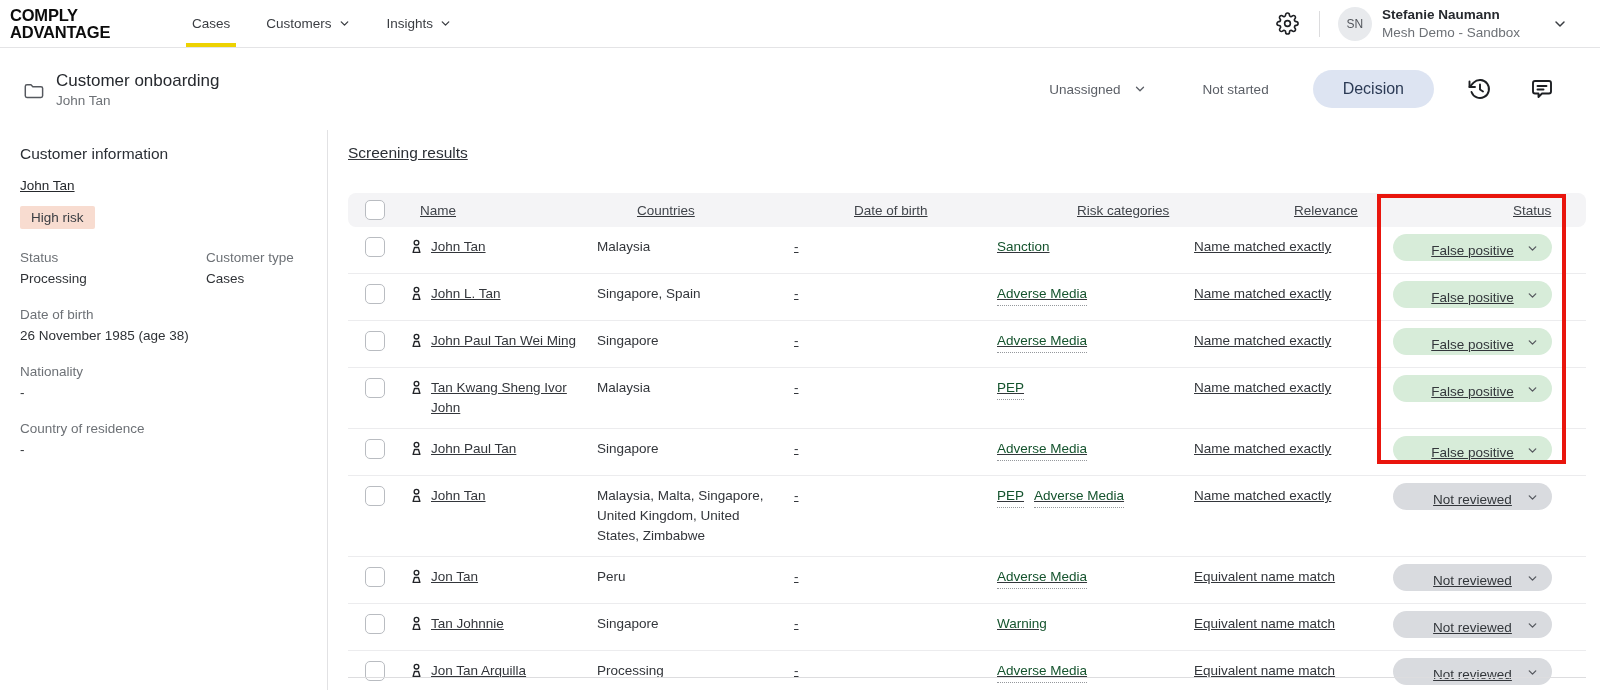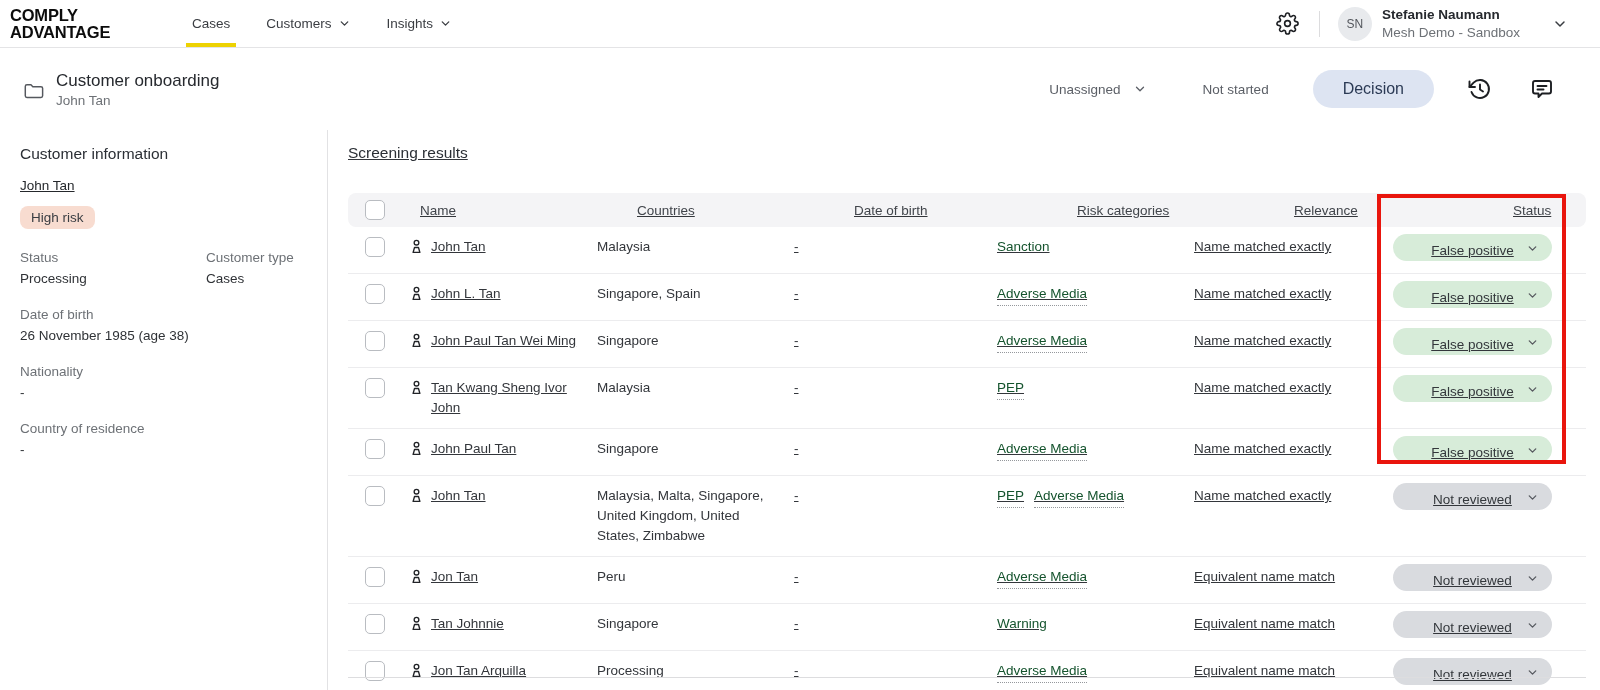--- a/index.html
+++ b/index.html
@@ -37,21 +37,21 @@
   .assignee { display:flex; align-items:center; gap:12px; color:#5b5f66; cursor:pointer; }
   .stage { margin-left:56px; color:#5b5f66; }
   .decision-btn { margin-left:44px; height:38px; padding:0 30px; border:none; border-radius:19px; background:var(--decision-bg); color:#2b3a55; font-size:16px; font-family:inherit; cursor:pointer; }
   .hdr-ico { margin-left:30px; }
 
   
   .content { display:flex; height:560px; }
   .sidebar { width:328px; flex:none; border-right:1px solid #e2e2e4; padding:15px 20px 0 20px; }
   .side-heading { font-size:15.5px; color:#2b2f35; }
   .cust-link { display:inline-block; margin-top:15px; color:#25282c; text-decoration:underline; cursor:pointer; }
-  .risk-badge { display:inline-block; margin-top:13px; background:var(--risk-badge-bg); color:#3a3d42; border-radius:8px; padding:4px 11px; }
+  .risk-badge { display:inline-block; margin-top:13px; background:var(--risk-badge-bg); color:#3a3d42; border-radius:2px; padding:4px 11px; }
   .pair-row { display:flex; }
   .info-pair { margin-top:21px; }
   .info-pair .lbl { color:#6d7176; }
   .info-pair .val { margin-top:6px; color:#2f3236; }
   .pair-col2 { margin-left:66px; }
   .pair-row .info-pair { width:120px; }
   .pair-row .pair-col2 { width:auto; }
 
   .main { flex:1; padding:14px 0 0 20px;text-decoration:underline; }
   .main-heading { font-size:15.5px; color:#2b2f35; }

